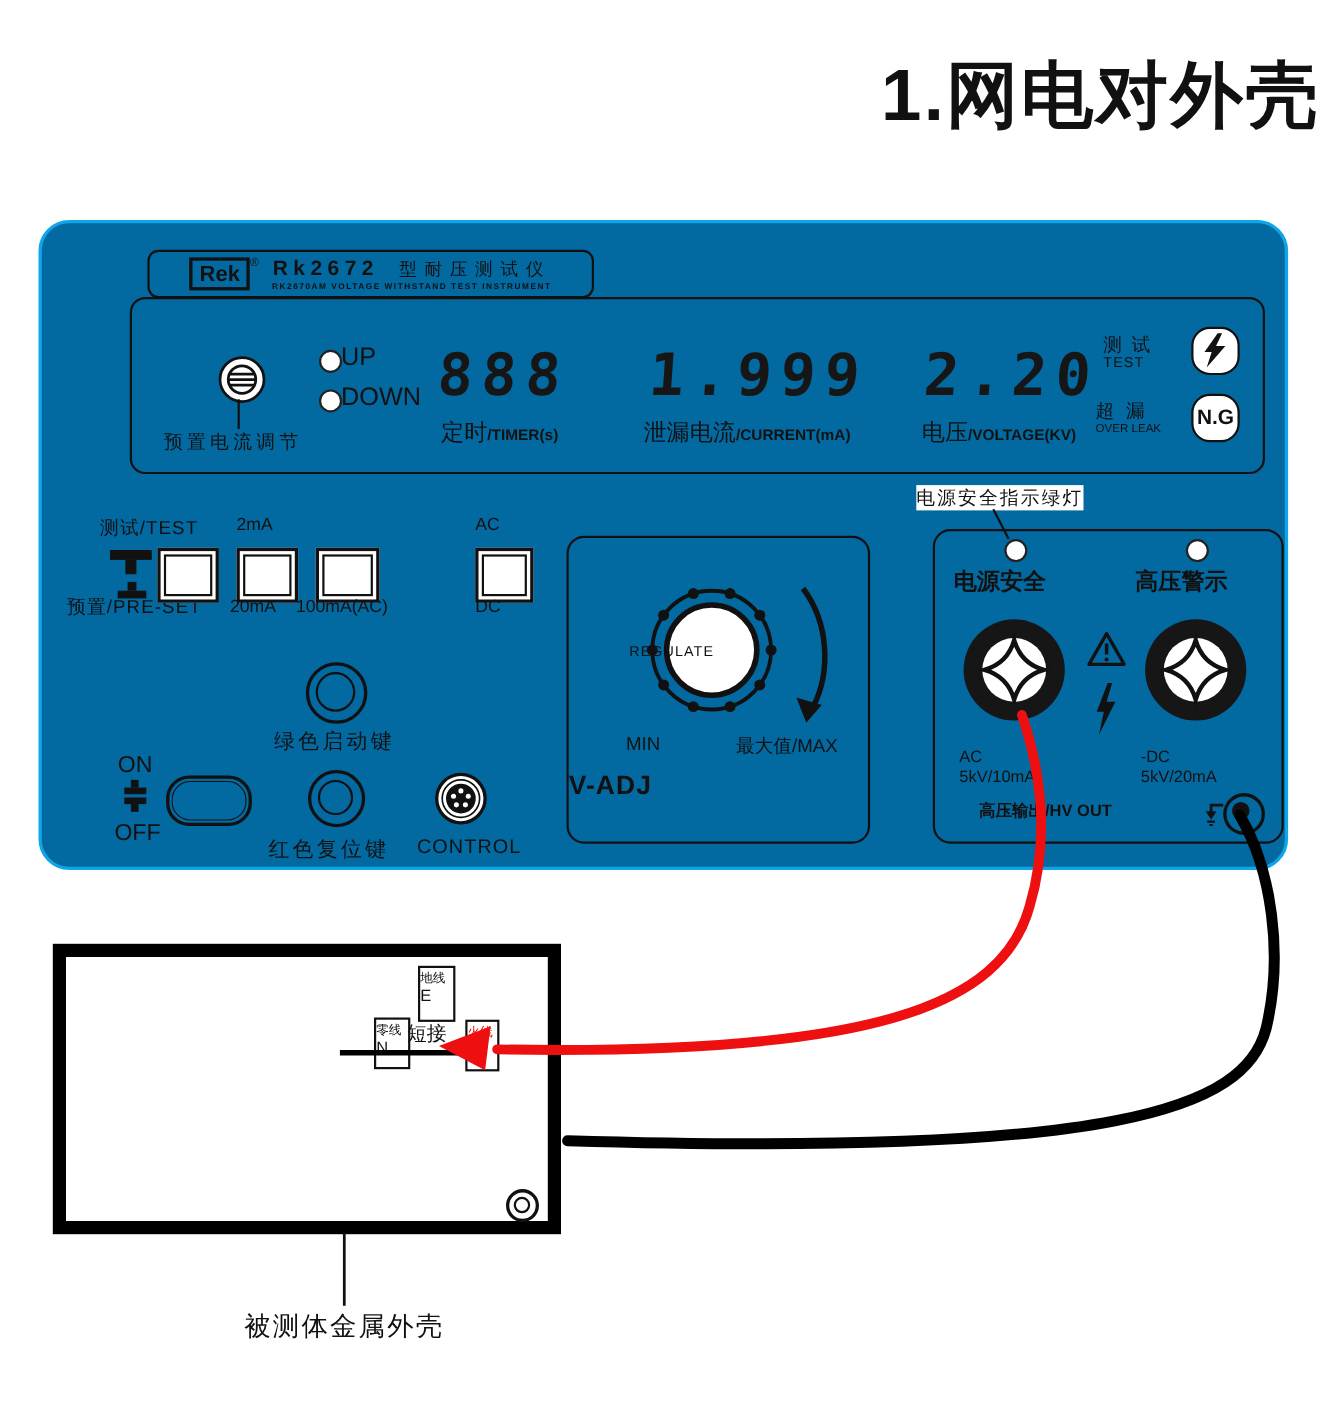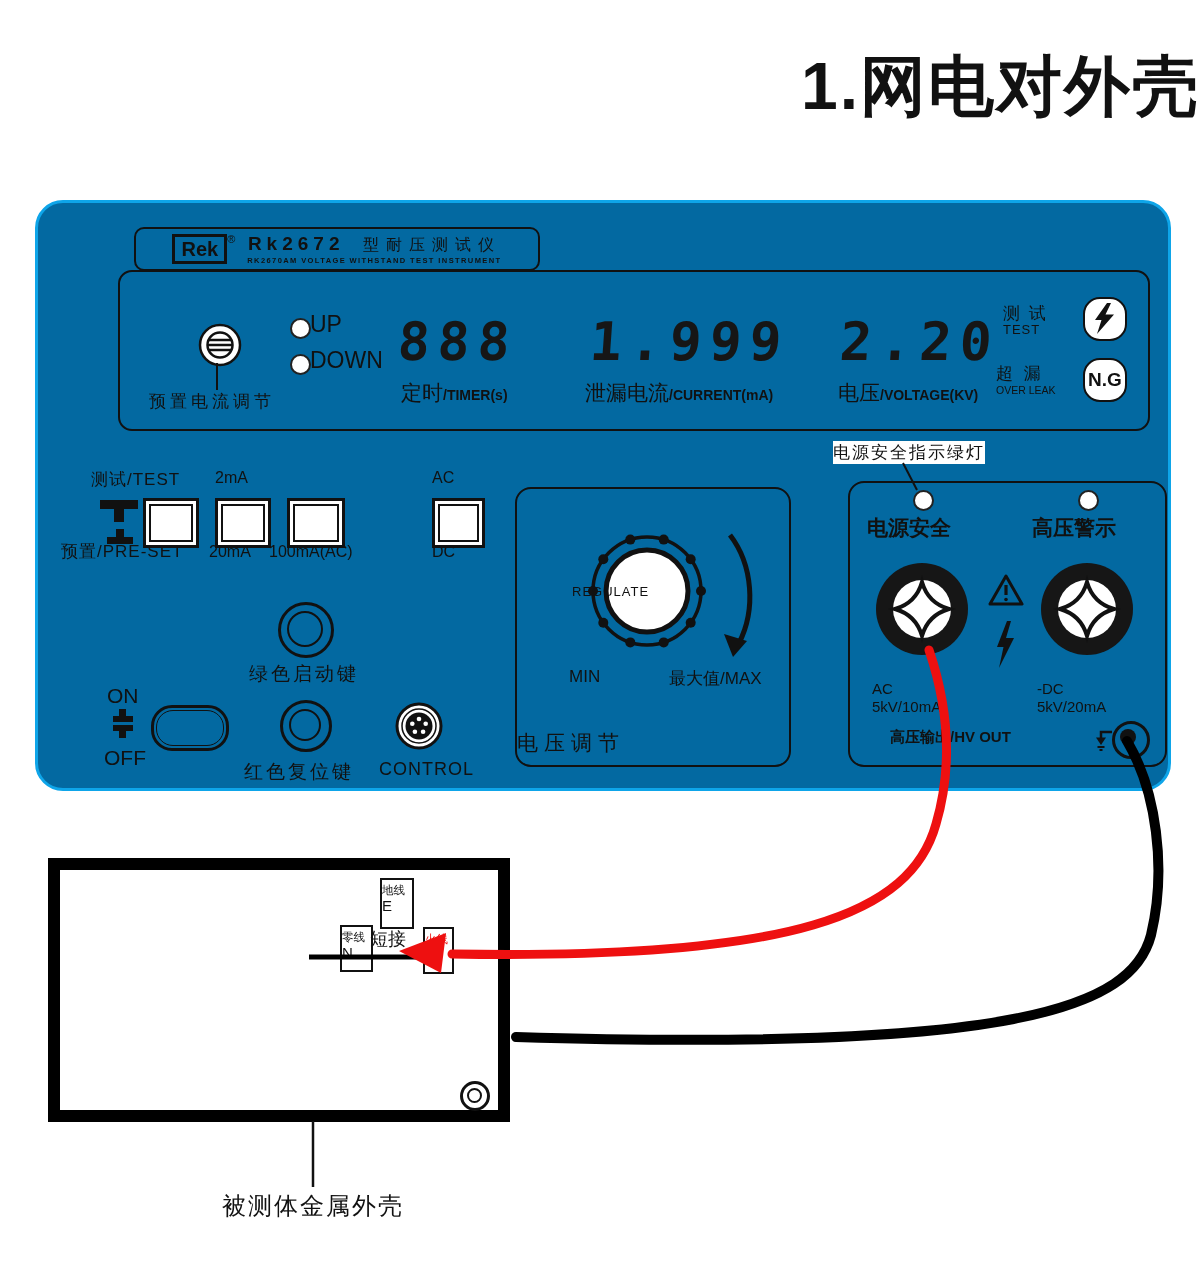--- a/index.html
+++ b/index.html
@@ -162,21 +162,21 @@
           <circle cx="136.7" cy="34.6" r="5" fill="#111"></circle>
             <circle cx="163.7" cy="54.3" r="5" fill="#111"></circle>
           <circle cx="120" cy="86" r="41" fill="#fff" stroke="#111" stroke-width="5"></circle>
           <path d="M 203,30 C 226,60 229,105 212,138" fill="none" stroke="#111" stroke-width="5"></path>
           <polygon points="206,152 197,129 220,136" fill="#111"></polygon>
         </svg>
       </div>
       <div class="abs c nw b" style="left:55px;top:95px;width:130px;font-size:13px;letter-spacing:1px">REGULATE</div>
       <div class="abs nw b" style="left:52px;top:178px;font-size:17px">MIN</div>
       <div class="abs nw b" style="left:152px;top:178px;font-size:17px">最大值/MAX</div>
-      <div class="abs c nw b" style="left:0;top:240px;width:266px;font-size:21px;letter-spacing:6px">电压调节</div>
+      <div class="abs c nw" style="left:0;top:212px;width:266px;font-size:24px;font-weight:800;letter-spacing:1px">V-ADJ</div>
     </div>
 
     <div class="abs" style="left:810px;top:278px;width:315px;height:282px;border:2.5px solid #111;border-radius:16px">
       <div class="abs led" style="left:63px;top:7px"></div>
       <div class="abs led" style="left:228px;top:7px"></div>
       <div class="abs c nw" style="left:17px;top:31px;width:110px;font-size:21px;font-weight:800">电源安全</div>
       <div class="abs c nw" style="left:182px;top:31px;width:110px;font-size:21px;font-weight:800">高压警示</div>
 
       <div class="abs" style="left:24px;top:78px;width:96px;height:96px">
         <svg width="96" height="96" viewBox="0 0 96 96">

